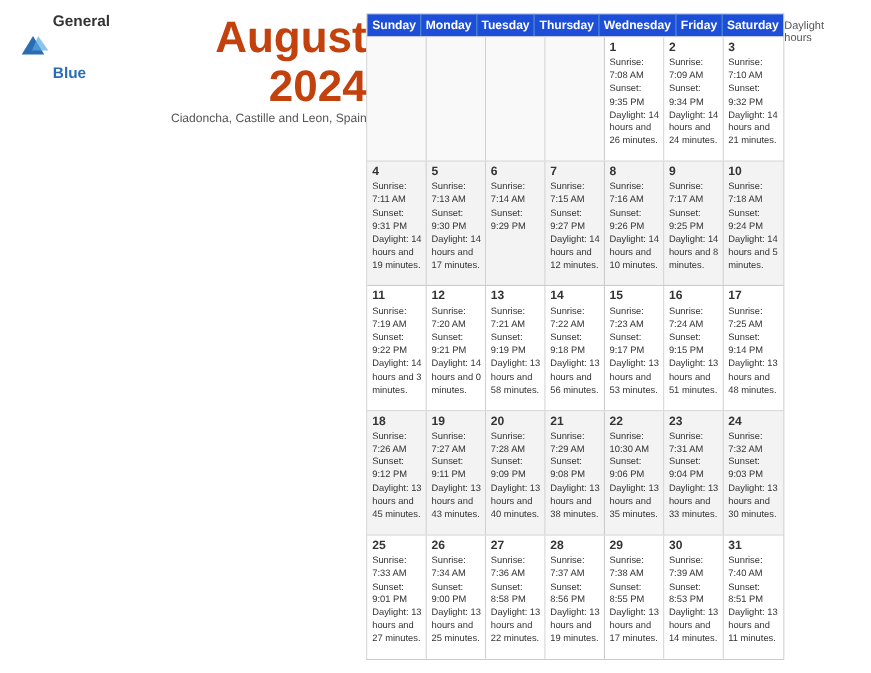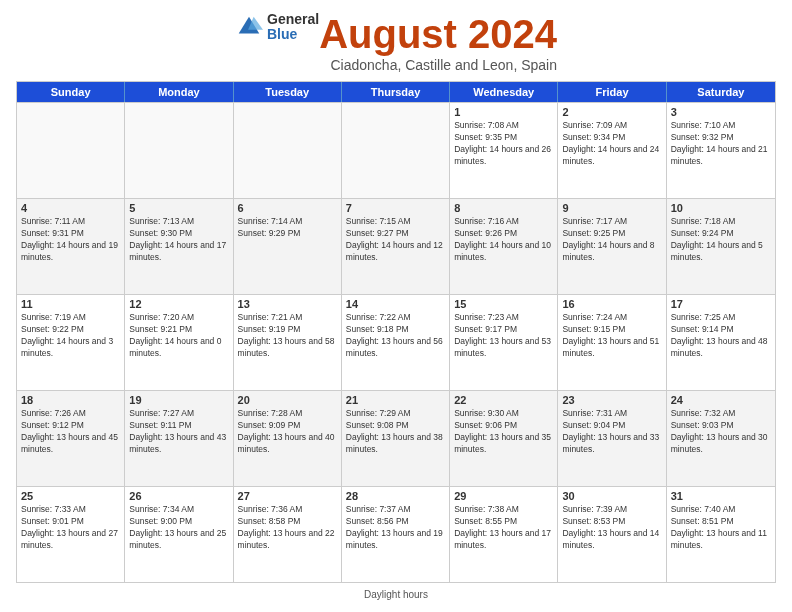--- a/index.html
+++ b/index.html
@@ -8,22 +8,21 @@
       background: #fff;
       width: 792px;
       height: 612px;
       overflow: hidden;
     }
     .page {
       width: 792px;
       height: 612px;
       padding: 12px 16px;
       display: flex;
-      flex-direction: column;
-      align-items: center;
+      flex-direction: row;
     }
     .header {
       display: flex;
       align-items: flex-start;
       justify-content: space-between;
       margin-bottom: 8px;
     }
     .logo {
       display: flex;
       align-items: center;
@@ -36,35 +35,36 @@
     }
     .logo-general {
       font-size: 14px;
       font-weight: bold;
       color: #333;
     }
     .logo-blue {
       font-size: 14px;
       font-weight: bold;
       color: #2a6db5;
+      margin-top: 32px;
     }
     .logo-icon {
       width: 28px;
       height: 28px;
     }
     .title-block {
       text-align: right;
     }
     .main-title {
       font-size: 40px;
       font-weight: bold;
       color: #c2410c;
     }
     .sub-title {
-      font-size: 14px;
+      font-size: 11px;
       color: #555;
     }
     .calendar {
       flex: 1;
       display: flex;
       flex-direction: column;
       border: 1px solid #ccc;
     }
     .cal-header-row {
       display: grid;
@@ -326,21 +326,21 @@
             <span class="day-num">21</span>
             <div class="cell-info">
               <div>Sunrise: 7:29 AM</div>
               <div>Sunset: 9:08 PM</div>
               <div>Daylight: 13 hours and 38 minutes.</div>
             </div>
           </div>
           <div class="cal-cell shaded">
             <span class="day-num">22</span>
             <div class="cell-info">
-              <div>Sunrise: 9:30 AM</div>
+              <div>Sunrise: 10:30 AM</div>
               <div>Sunset: 9:06 PM</div>
               <div>Daylight: 13 hours and 35 minutes.</div>
             </div>
           </div>
           <div class="cal-cell shaded">
             <span class="day-num">23</span>
             <div class="cell-info">
               <div>Sunrise: 7:31 AM</div>
               <div>Sunset: 9:04 PM</div>
               <div>Daylight: 13 hours and 33 minutes.</div>

